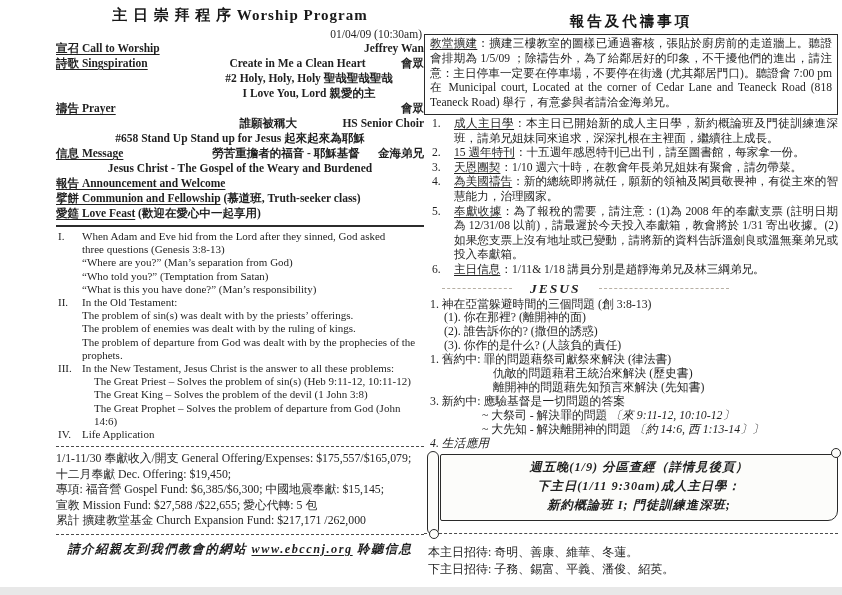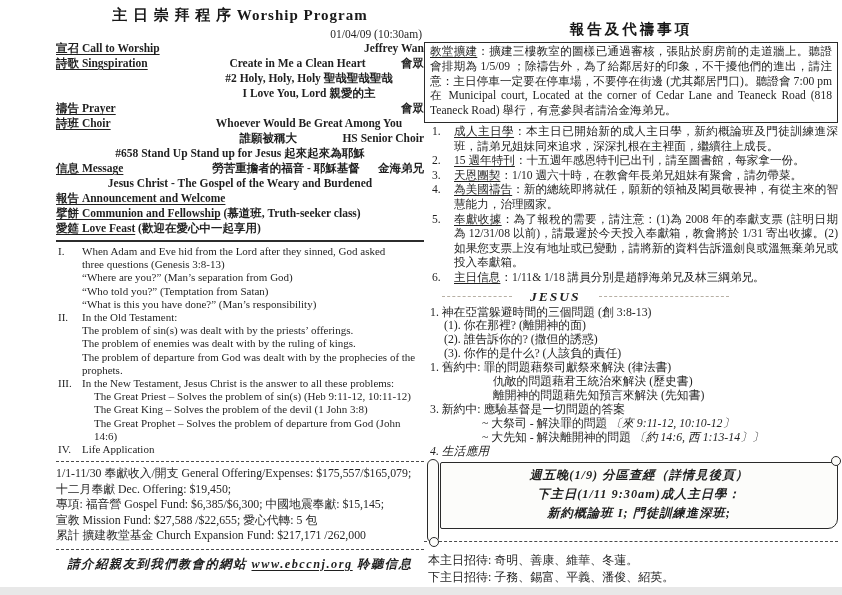--- a/index.html
+++ b/index.html
@@ -25,21 +25,21 @@
   .sermon-en{font-size:11px; line-height:13.2px;}
   .o-item{display:flex;}
   .o-num{width:24px; flex-shrink:0; padding-left:2px;}
   .o-body{flex:1;}
   .o-deep{margin-left:12px;}
   .sep-dash{border-top:1.6px dashed #4a4a4a; margin:5px 0 4px 0;}
   .offering{font-size:11.8px; line-height:15.5px; white-space:nowrap;}
   .l-footer{margin-top:6px; text-align:center; font-size:12.3px; font-weight:bold; font-style:italic; letter-spacing:1.5px; white-space:nowrap;}
 
   
-  .right-col{position:absolute; left:424px; top:20px; width:414px;}
+  .right-col{position:absolute; left:424px; top:12px; width:414px;}
   .r-title{text-align:center; font-size:14.5px; font-weight:bold; letter-spacing:3px; color:#181818;}
   .notice-box{border:1.7px solid #2a2a2a; margin-top:3px; padding:2px 5px 3px 5px;
               font-size:11.6px; line-height:14.8px; text-align:justify;}
   .announce{margin-top:2px;}
   .a-item{display:flex; font-size:11.6px; line-height:14.6px;}
   .a-num{width:22px; flex-shrink:0; text-align:left; padding-left:8px;}
   .a-body{flex:1; text-align:justify;}
   .jesus-row{display:flex; align-items:center; justify-content:flex-start; margin:3px 0 1px 0;}
   .jesus-word{font-size:13.5px; font-weight:bold; font-style:italic; letter-spacing:2px; color:#242424;}
   .jesus-dash{border-top:1.6px dashed #b7b0a4; width:70px; margin:0 18px;}
@@ -94,25 +94,20 @@
         <span class="p-label"></span>
         <span class="p-center">I Love You, Lord 親愛的主</span>
         <span class="p-right"></span>
       </div>
       <div class="p-row">
         <span class="p-label"><span class="u">禱告 Prayer</span></span>
         <span class="p-center"></span>
         <span class="p-right">會眾</span>
       </div>
       <div class="p-row">
-        <span class="p-label"><span class="u">詩班 Choir</span></span>
-        <span class="p-center">Whoever Would Be Great Among You</span>
-        <span class="p-right"></span>
-      </div>
-      <div class="p-row">
         <span class="p-label"></span>
         <span class="p-center">誰願被稱大</span>
         <span class="p-right">HS Senior Choir</span>
       </div>
       <div class="p-row">
         <span class="p-center">#658 Stand Up Stand up for Jesus 起來起來為耶穌</span>
       </div>
       <div class="p-row">
         <span class="p-label"><span class="u">信息 Message</span></span>
         <span class="p-center">勞苦重擔者的福音 - 耶穌基督</span>

